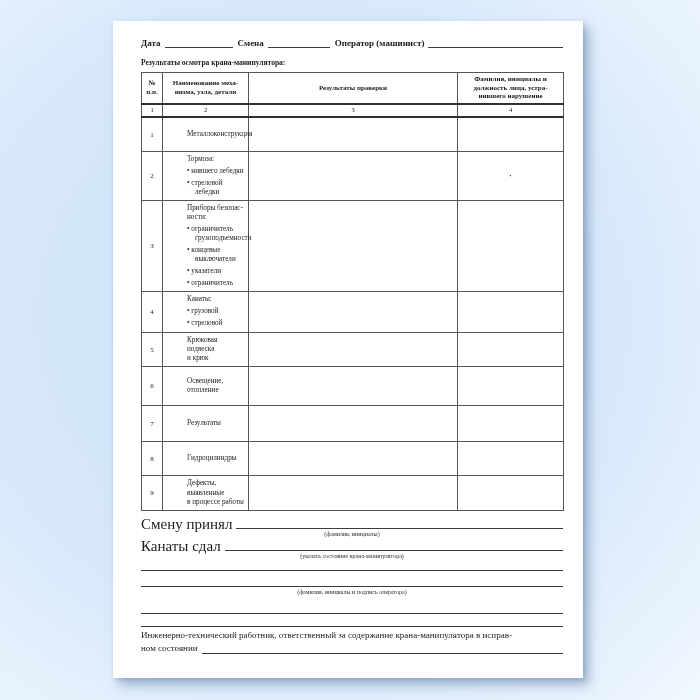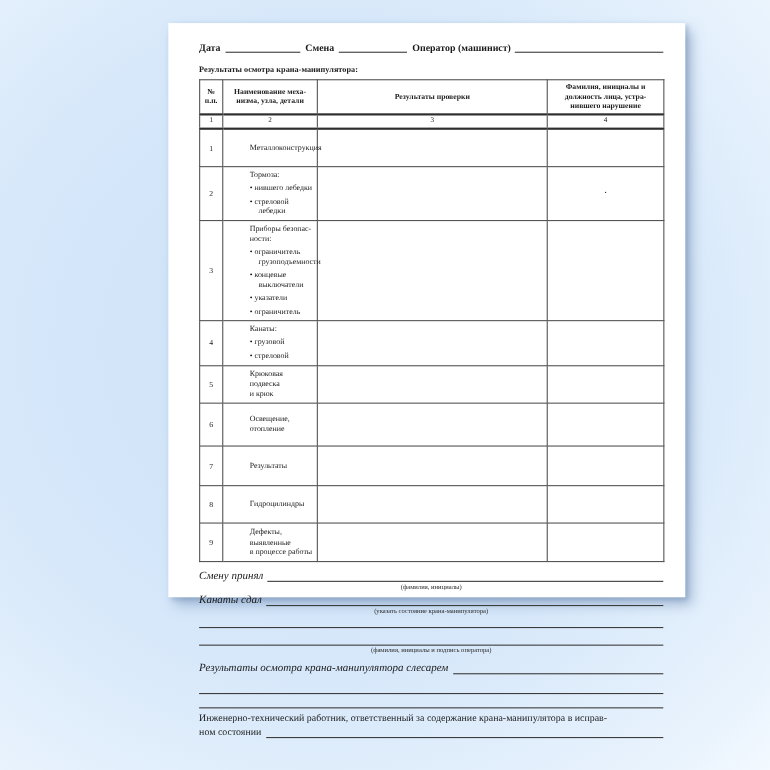--- a/index.html
+++ b/index.html
@@ -1,21 +1,21 @@
 <!DOCTYPE html>
 <html><head>
 <meta charset="utf-8">
 <style>
   html,body{margin:0;padding:0;}
   body{font-family:"Liberation Serif","DejaVu Serif",serif;color:#1b1b1b;}
   .scene{position:relative;width:700px;height:700px;overflow:hidden;
     background:radial-gradient(ellipse at 42% 45%, #cde2f8 0%, #d7e8fa 55%, #e9f3fd 88%, #f3f9ff 100%);}
-  .paper{position:absolute;left:113px;top:21px;width:470px;height:522px;background:#ffffff;
+  .paper{position:absolute;left:113px;top:21px;width:470px;height:657px;background:#ffffff;
     box-sizing:border-box;padding:17px 20px 0 28px;
-    box-shadow:6px 7px 11px rgba(105,135,175,0.55), 2px 2px 4px rgba(105,135,175,0.35);margin-left:40px;}
+    box-shadow:6px 7px 11px rgba(105,135,175,0.55), 2px 2px 4px rgba(105,135,175,0.35);}
   
   .topline{display:flex;align-items:flex-end;font-size:9px;font-weight:bold;line-height:11px;}
   .uline{border-bottom:1px solid #3c3c3c;height:8px;align-self:flex-end;margin-bottom:1px;}
   .u68{width:68px;margin-left:4px;margin-right:5px;}
   .u62{width:62px;margin-left:4px;margin-right:5px;}
   .grow{flex:1 1 auto;margin-left:4px;}
   .subtitle{margin-top:9px;font-size:7.5px;font-weight:bold;}
   
   table{border-collapse:collapse;table-layout:fixed;width:422px;margin-top:5px;}
   col.c1{width:21px;}col.c2{width:86px;}col.c3{width:209px;}col.c4{width:106px;}
@@ -27,21 +27,21 @@
      border-top:2px solid #2f2f2f;border-bottom:2px solid #2f2f2f;}
   td.cnum{text-align:center;vertical-align:middle;font-size:7px;}
   td.cname{font-size:7.2px;line-height:9.2px;vertical-align:middle;padding:3px 2px 3px 24px;}
   td.cres,td.cfix{vertical-align:middle;}
   .nm{white-space:pre-line;}
   .blt{white-space:pre-line;padding-left:8px;text-indent:-8px;margin-top:2.5px;}
   .dot{display:block;text-align:center;font-size:10px;line-height:6px;color:#111;}
   tr.r1{height:35px;}tr.r2{height:46px;}tr.r3{height:85px;}tr.r4{height:41px;}tr.r5{height:34px;}
   tr.r6{height:39px;}tr.r7{height:36px;}tr.r8{height:34px;}tr.r9{height:34px;}
   
-  .frow{display:flex;align-items:flex-end;font-size:10px;line-height:12px;height:12px;font-style:italic;}
+  .frow{display:flex;align-items:flex-end;font-size:15px;line-height:12px;height:12px;}
   .frow .uline{margin-left:4px;}
   .fsec1{margin-top:7px;}
   .fcaption{font-size:6px;line-height:9px;height:9px;text-align:center;color:#2e2e2e;}
   .mt1{margin-top:1px;}
   .hline{border-bottom:1px solid #3c3c3c;height:0;}
   .mt9{margin-top:9px;}.mt15{margin-top:15px;}.mt5{margin-top:5px;}
   .mt16{margin-top:16px;}.mt12{margin-top:12px;}.mt2{margin-top:2px;}
   .eline1{font-size:9px;line-height:13px;white-space:nowrap;overflow:hidden;}
   .erow{display:flex;align-items:center;font-size:9px;line-height:13px;height:13px;}
 </style>
@@ -195,24 +195,20 @@
     <div class="frow mt1">
       <span>Канаты сдал</span>
       <span class="uline grow"></span>
     </div>
     <div class="fcaption">(указать состояние крана-манипулятора)</div>
 
     <div class="hline mt9"></div>
     <div class="hline mt15"></div>
     <div class="fcaption mt1">(фамилия, инициалы и подпись оператора)</div>
 
-    <div class="frow mt5">
-      <span>Результаты осмотра крана-манипулятора слесарем</span>
-      <span class="uline grow"></span>
-    </div>
 
     <div class="hline mt16"></div>
     <div class="hline mt12"></div>
 
     <div class="eline1 mt2">Инженерно-технический работник, ответственный за содержание крана-манипулятора в исправ-</div>
     <div class="erow">
       <span>ном состоянии</span>
       <span class="uline grow"></span>
     </div>
 

